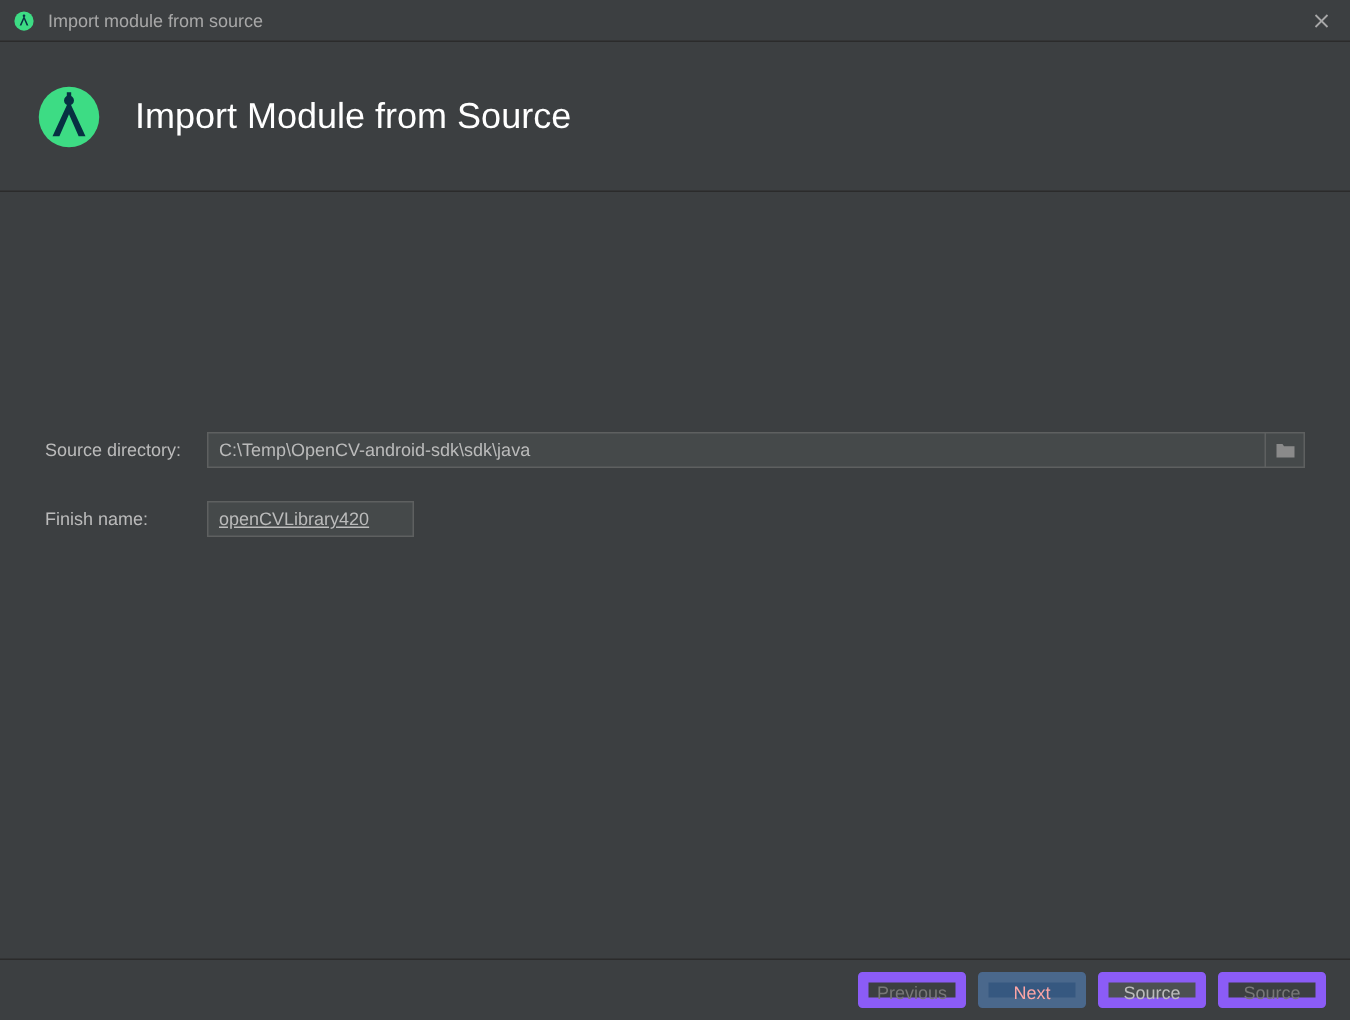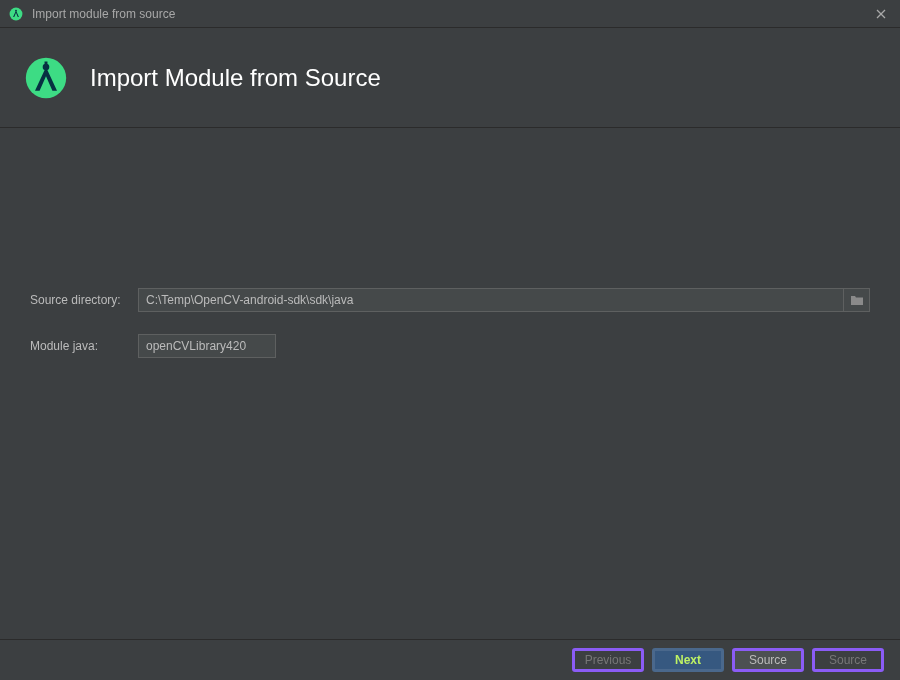--- a/index.html
+++ b/index.html
@@ -93,20 +93,21 @@
       font-size: 12px;
       padding: 3px 7px;
       height: 24px;
       outline: none;
     }
     .form-input.full {
       flex: 1;
     }
     .form-input.short {
       width: 138px;
+      text-decoration: underline;
     }
     .browse-btn {
       width: 26px;
       height: 24px;
       background: #45494a;
       border: 1px solid #5e6060;
       border-left: none;
       display: flex;
       align-items: center;
       justify-content: center;
@@ -118,38 +119,38 @@
       border-top: 1px solid #2b2b2b;
       display: flex;
       align-items: center;
       justify-content: flex-end;
       padding: 0 16px;
       gap: 8px;
     }
     .btn {
       min-width: 72px;
       height: 24px;
-      border: 3px solid #8b5cf6;
+      border: 7px solid #8b5cf6;
       background: #4c5052;
       color: #bbbbbb;
       font-size: 12px;
       cursor: pointer;
       padding: 0 0;
       border-radius: 3px;
     }
     .btn.disabled {
       color: #777777;
       background: #3c3f41;
       cursor: default;
     }
     .btn.primary {
       background: #365880;
       border-color: #4a688c;
-      color: #bef264;
-      font-weight: bold;
+      color: #fca5a5;
+      font-weight: normal;
     }
   </style>
 </head>
 <body>
 
 <div class="titlebar">
   <span class="titlebar-icon">
     <svg width="14" height="14" viewBox="0 0 24 24">
       <circle cx="12" cy="12" r="11" fill="#3ddc84"></circle>
       <path d="M12 6 L7 17 L9 17 L12 10 L15 17 L17 17 Z" fill="#073042"></path>
@@ -183,21 +184,21 @@
     <div class="form-input-wrapper">
       <input type="text" class="form-input full" value="C:\Temp\OpenCV-android-sdk\sdk\java" style="">
       <div class="browse-btn">
         <svg width="14" height="12" viewBox="0 0 14 12">
           <path d="M1 2 L5 2 L6 3.5 L13 3.5 L13 11 L1 11 Z" fill="#8a8a8a"></path>
         </svg>
       </div>
     </div>
   </div>
   <div class="form-row">
-    <div class="form-label">Module java:</div>
+    <div class="form-label">Finish name:</div>
     <div class="form-input-wrapper">
       <input type="text" class="form-input short" value="openCVLibrary420" style="">
     </div>
   </div>
 </div>
 
 <div class="footer">
   <button class="btn disabled">Previous</button>
   <button class="btn primary">Next</button>
   <button class="btn">Source</button>

